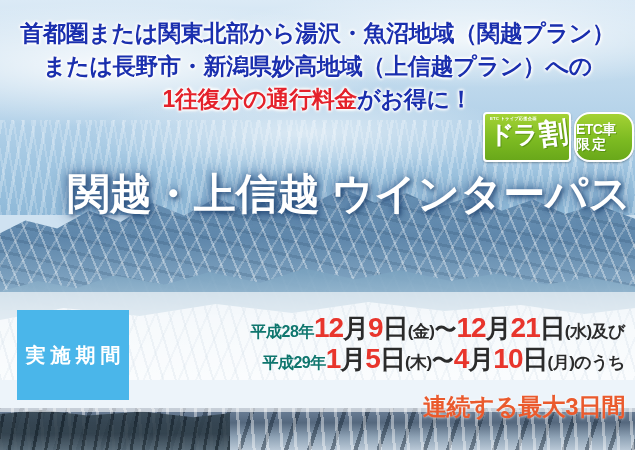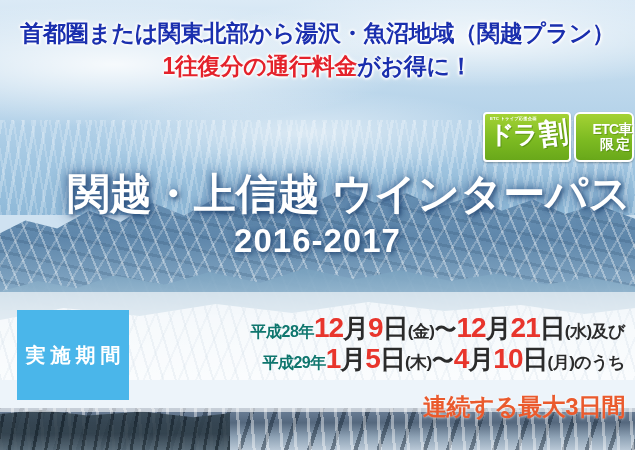--- a/index.html
+++ b/index.html
@@ -193,26 +193,26 @@
     font-size: 29px;
     font-weight: bold;
     color: #ffffff;
     line-height: 1;
     transform: rotate(-7deg);
     text-shadow: 1px 1px 0 rgba(70,120,10,.6);
   }
   .etc-badge {
     width: 56px; height: 46px;
     border: 2px solid #ffffff;
-    border-radius: 6px;
+    border-radius: 16px;
     background: linear-gradient(to bottom, #a4d234 0%, #7dbb22 55%, #69a81a 100%);
     box-shadow: 0 1px 2px rgba(0,0,0,.3);
     display: flex;
     flex-direction: column;
-    align-items: flex-end;
+    align-items: flex-start;
     justify-content: center;
     line-height: 1.05;
   }
   .etc-badge span {
     font-size: 14px;
     font-weight: bold;
     color: #ffffff;
     letter-spacing: -0.6px;
     white-space: nowrap;
     text-shadow: 1px 1px 0 rgba(70,120,10,.5);
@@ -329,39 +329,39 @@
   <div class="bg-sky"></div>
   <div class="bg-mountains"></div>
   <div class="bg-ridge2"></div>
   <div class="bg-snowfield"></div>
   <div class="bg-foreground"></div>
   <div class="bg-foreground-trees"></div>
   <div class="period-veil"></div>
 
   <div class="headline">
     <div class="headline-line">首都圏または関東北部から湯沢・魚沼地域（関越プラン）</div>
+    <div class="headline-line">または長野市・新潟県妙高地域（上信越プラン）への</div>
     <div class="headline-line third">
       <span class="hl-red">1往復分の通行料金</span><span>がお得に！</span>
     </div>
   </div>
 
   <div class="logo-row">
     <div class="dorawari">
       <div class="dorawari-micro">ETC トライブ応援企画</div>
       <div class="dorawari-main">ドラ</div>
       <div class="dorawari-wari">割</div>
     </div>
     <div class="etc-badge">
       <span class="l1">ETC車</span>
       <span class="l2">限定</span>
     </div>
   </div>
 
   <div class="main-title">関越・上信越 ウインターパス</div>
-  <div class="subtitle-year">2016-2017</div>
 
   <div class="period-label">
     <span>実施期間</span>
   </div>
 
   <div class="period-lines">
     <div class="pline">
       <span class="p-era">平成28年</span><span class="p-big-red">12</span><span class="p-big-dark">月</span><span class="p-big-red">9</span><span class="p-big-dark">日</span><span class="p-small-dark">(金)</span><span class="p-tilde">〜</span><span class="p-big-red">12</span><span class="p-big-dark">月</span><span class="p-big-red">21</span><span class="p-big-dark">日</span><span class="p-small-dark">(水)</span><span class="p-small-dark">及び</span>
     </div>
 

